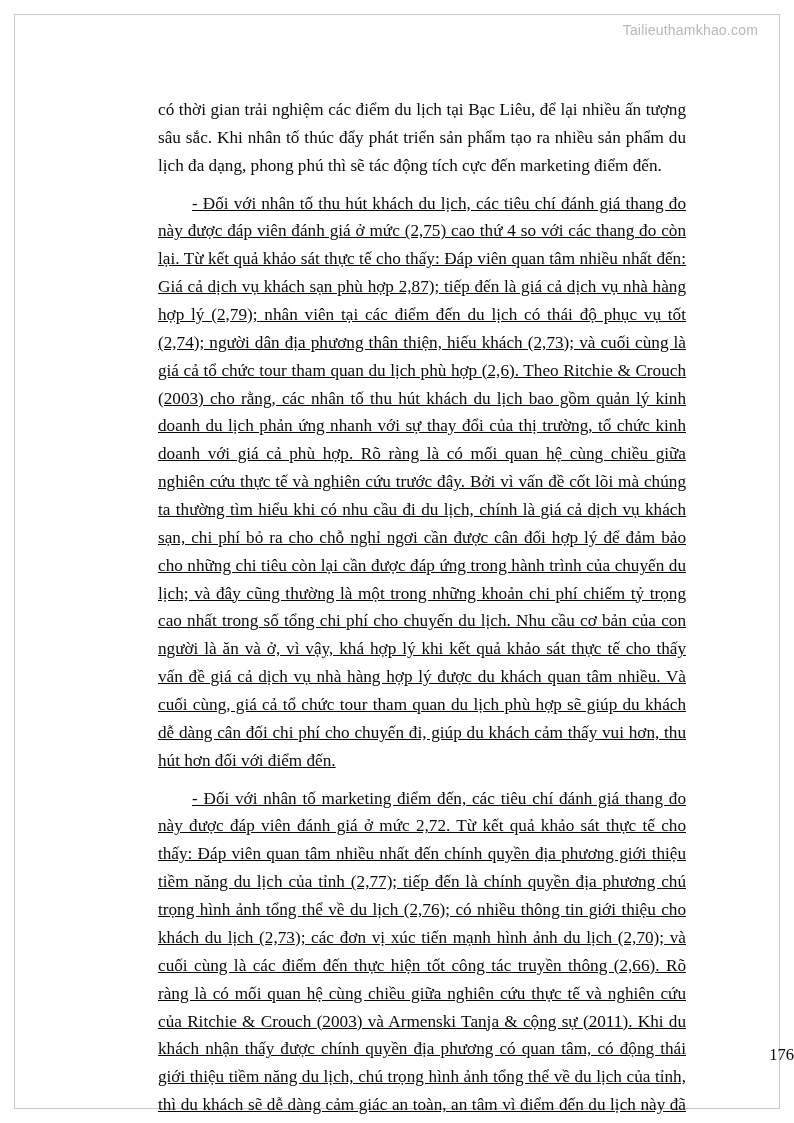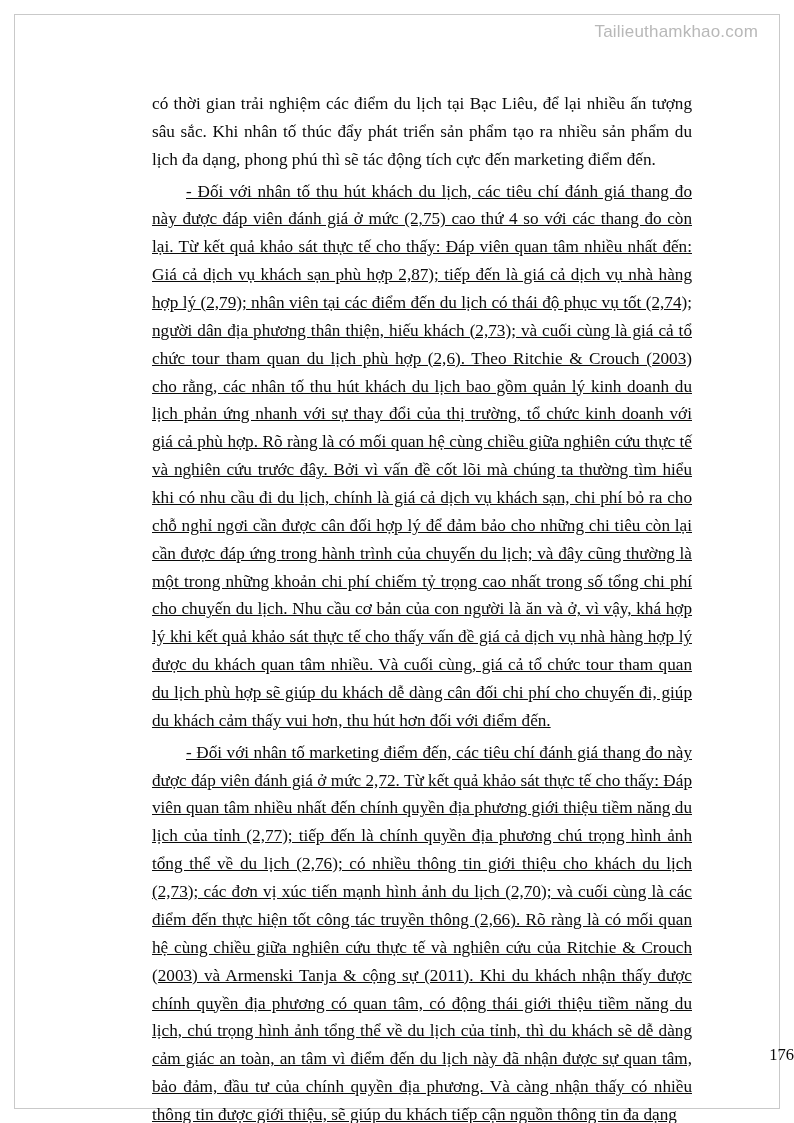--- a/index.html
+++ b/index.html
@@ -27,33 +27,33 @@
     right: 14px;
     bottom: 14px;
     border: 1px solid #c9c9c9;
     pointer-events: none;
   }
   .watermark {
     position: absolute;
     top: 22px;
     right: 36px;
     font-family: "Liberation Sans", sans-serif;
-    font-size: 17px;
+    font-size: 14px;
     color: #b8b8b8;
     letter-spacing: 0.2px;
     white-space: nowrap;
   }
   .content {
     position: absolute;
     left: 148px;
     top: 86px;
     width: 548px;
   }
   .content p {
-    margin: 4px;
+    margin: 10px;
     font-size: 17.2px;
     line-height: 1.62;
     color: #0a0a0a;
     text-align: justify;
     text-justify: inter-word;
     hyphens: none;
   }
   .content p.indent {
     text-indent: 34px;
     text-decoration: underline;

